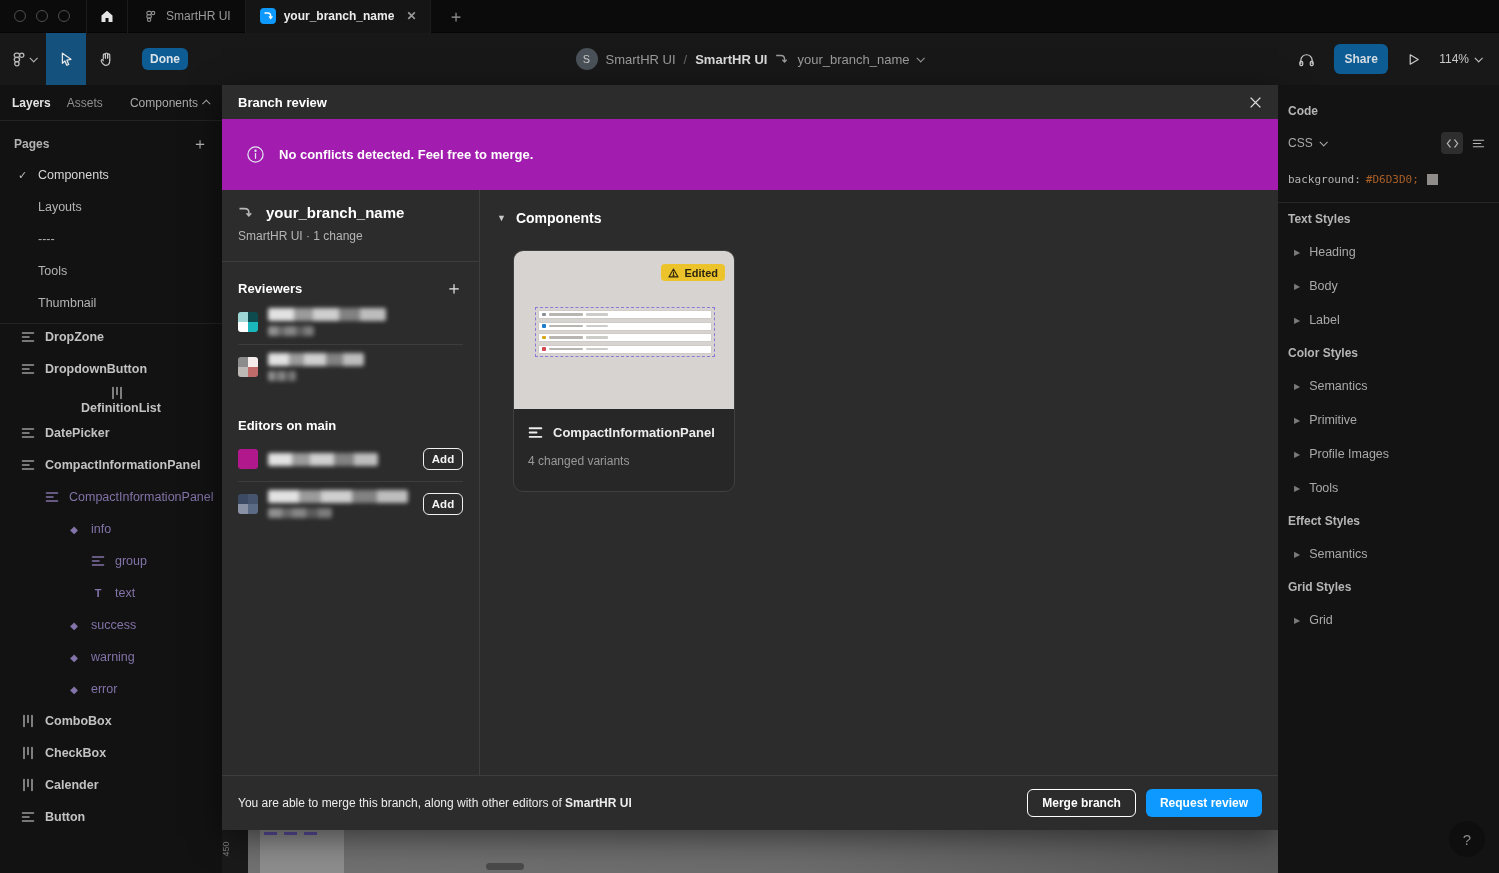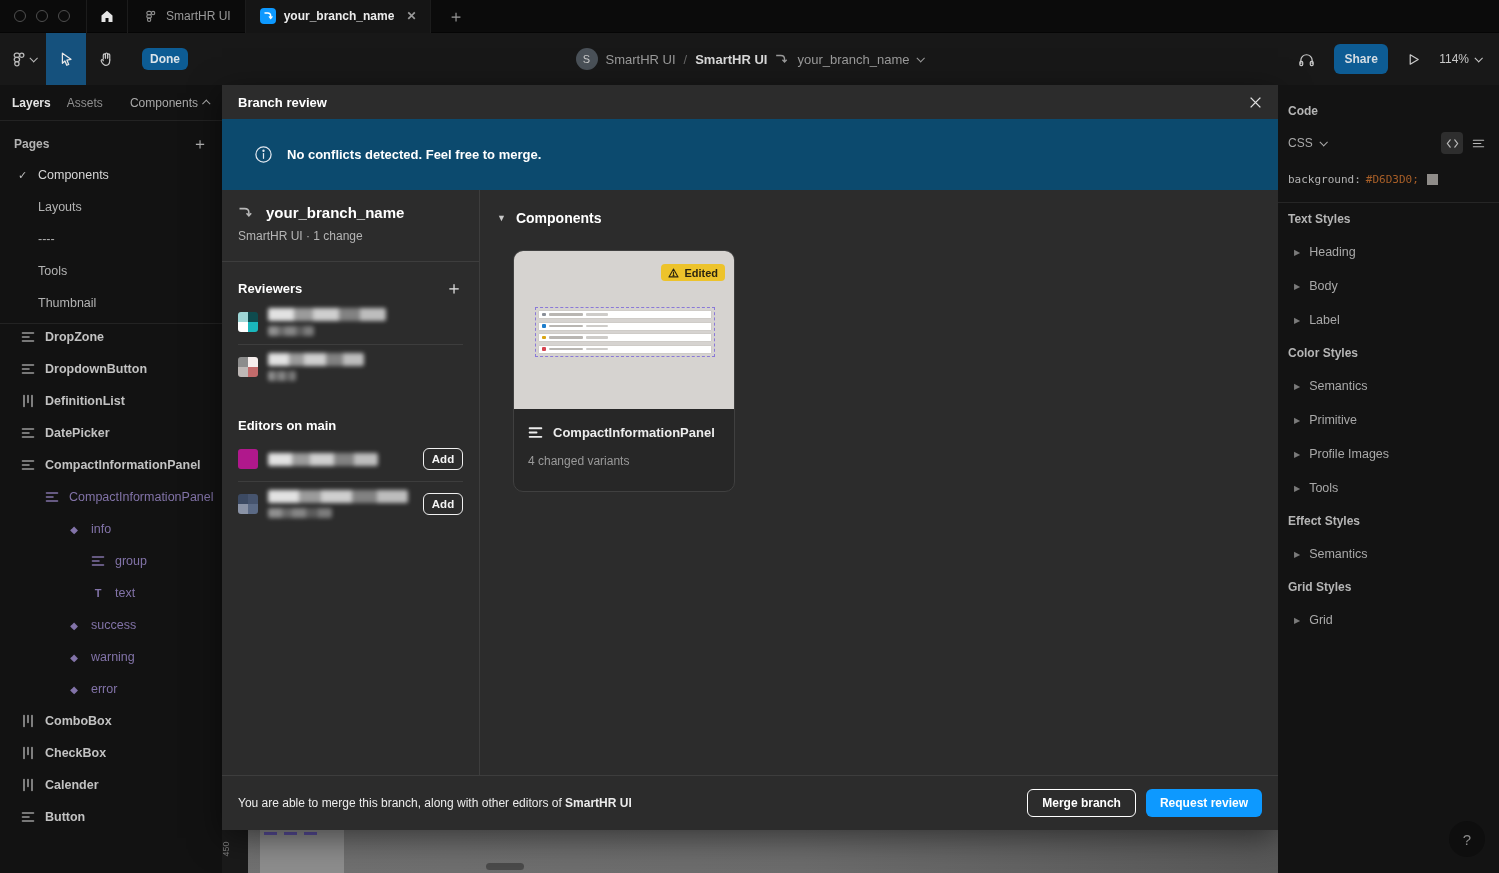--- a/index.html
+++ b/index.html
@@ -71,21 +71,21 @@
   .ruler-label { position:absolute; left:-4px; top:14px; color:#7d7d7d; font-size:9px; transform:rotate(-90deg); }
   .canvas-col { position:absolute; left:38px; top:0; width:84px; height:43px; background:#8d8d8d; }
   .dash { position:absolute; top:2px; height:3px; width:13px; background:#5a4e9e; }
   .canvas-pill { position:absolute; left:264px; bottom:3px; width:38px; height:7px; border-radius:4px; background:#4a4a4a; }
 
   
   #modal { position:absolute; top:0; left:0; width:1056px; height:745px; background:#2c2c2c; display:flex; flex-direction:column; box-shadow:0 8px 30px rgba(0,0,0,.5); }
   .modal-header { height:34px; flex:none; display:flex; align-items:center; padding:0 16px; }
   .modal-title { color:#fff; font-size:13px; font-weight:700; }
   .modal-close { margin-left:auto; color:#e0e0e0; }
-  .modal-banner { height:71px; flex:none; background:#0c4a6e; display:flex; align-items:center; padding:0 32px; gap:14px; }
+  .modal-banner { height:71px; flex:none; background:#a21caf; display:flex; align-items:center; padding:0 24px; gap:14px; }
   .banner-text { color:#fff; font-size:13px; font-weight:600; }
   .modal-body { flex:1; display:flex; min-height:0; }
   .modal-left { width:258px; flex:none; border-right:1px solid #3d3d3d; padding:14px 16px 0 16px; }
   .branch-title-row { display:flex; align-items:center; gap:12px; }
   .branch-name { color:#fff; font-size:15px; font-weight:600; }
   .branch-meta { color:#b5b5b5; font-size:12px; margin-top:8px; }
   .mhr { height:1px; background:#3d3d3d; border:none; }
   .mhr.full { margin:18px -16px 0 -16px; }
   .side-heading { display:flex; align-items:center; margin-top:14px; height:24px; }
   .side-heading .t { color:#fff; font-size:13px; font-weight:700; }
@@ -292,21 +292,21 @@
         <div class="layer-label">DropZone</div>
       </div>
       <div class="layer-row toplevel" style="padding-left: 20px;">
         <div class="layer-icon">
           <svg width="14" height="14" viewBox="0 0 14 14" fill="none" stroke="currentColor" stroke-width="1.6" stroke-linecap="round">
             <path d="M1.5 3h11M1.5 7h6.5M1.5 11h11"></path>
           </svg>
         </div>
         <div class="layer-label">DropdownButton</div>
       </div>
-      <div class="layer-row toplevel" style="padding-left: 20px;">
+      <div class="layer-row toplevel" style="padding-left: 20px; flex-direction: column;">
         <div class="layer-icon">
           <svg width="14" height="14" viewBox="0 0 14 14" fill="none" stroke="currentColor" stroke-width="1.6" stroke-linecap="round">
             <path d="M3 1.5v11M7 1.5v7M11 1.5v11"></path>
           </svg>
         </div>
         <div class="layer-label">DefinitionList</div>
       </div>
       <div class="layer-row toplevel" style="padding-left: 20px;">
         <div class="layer-icon">
           <svg width="14" height="14" viewBox="0 0 14 14" fill="none" stroke="currentColor" stroke-width="1.6" stroke-linecap="round">

